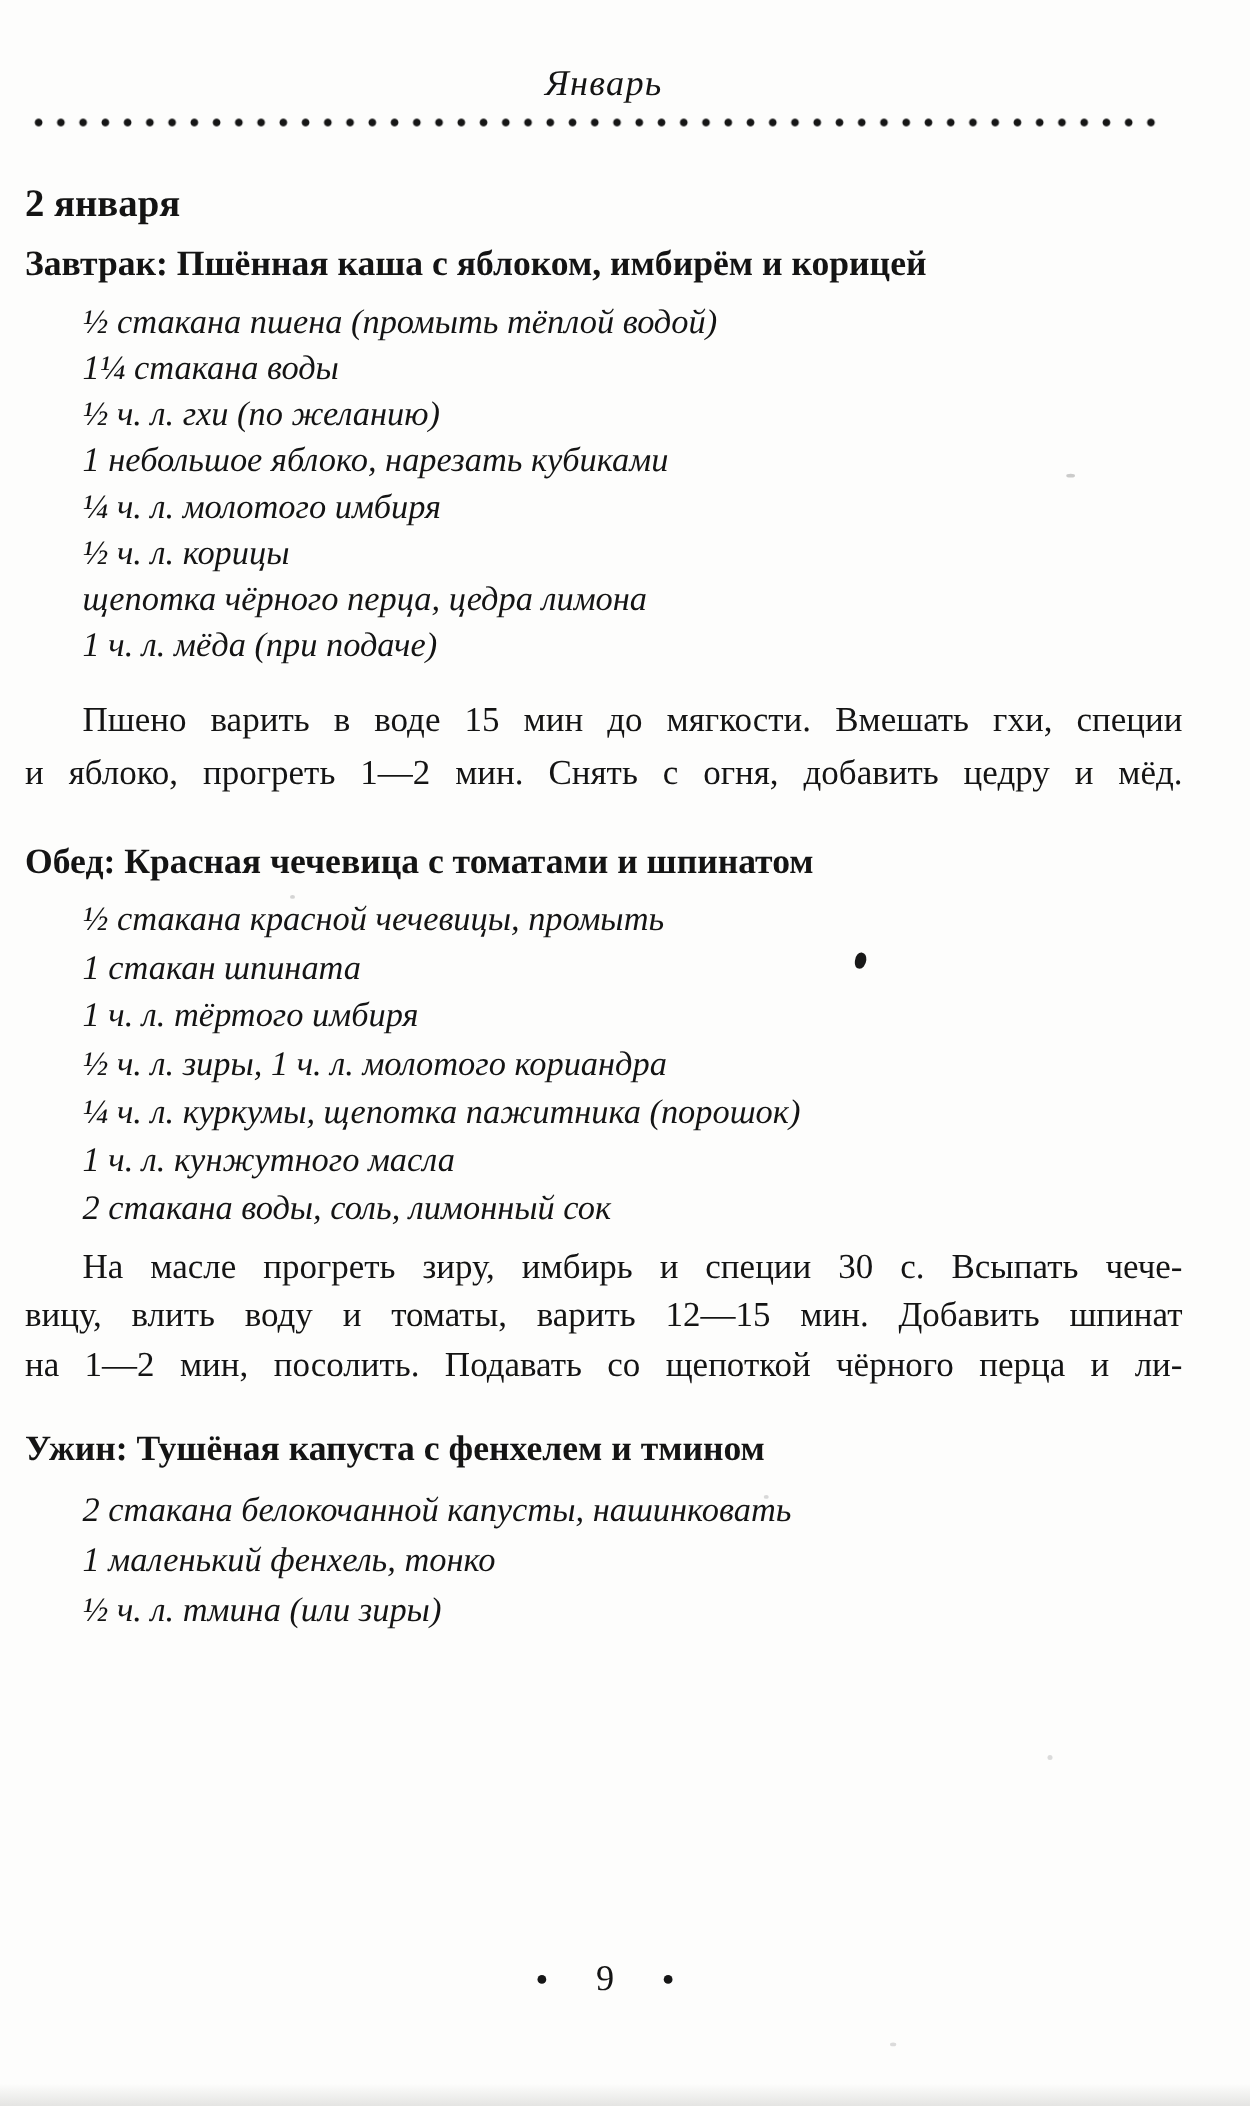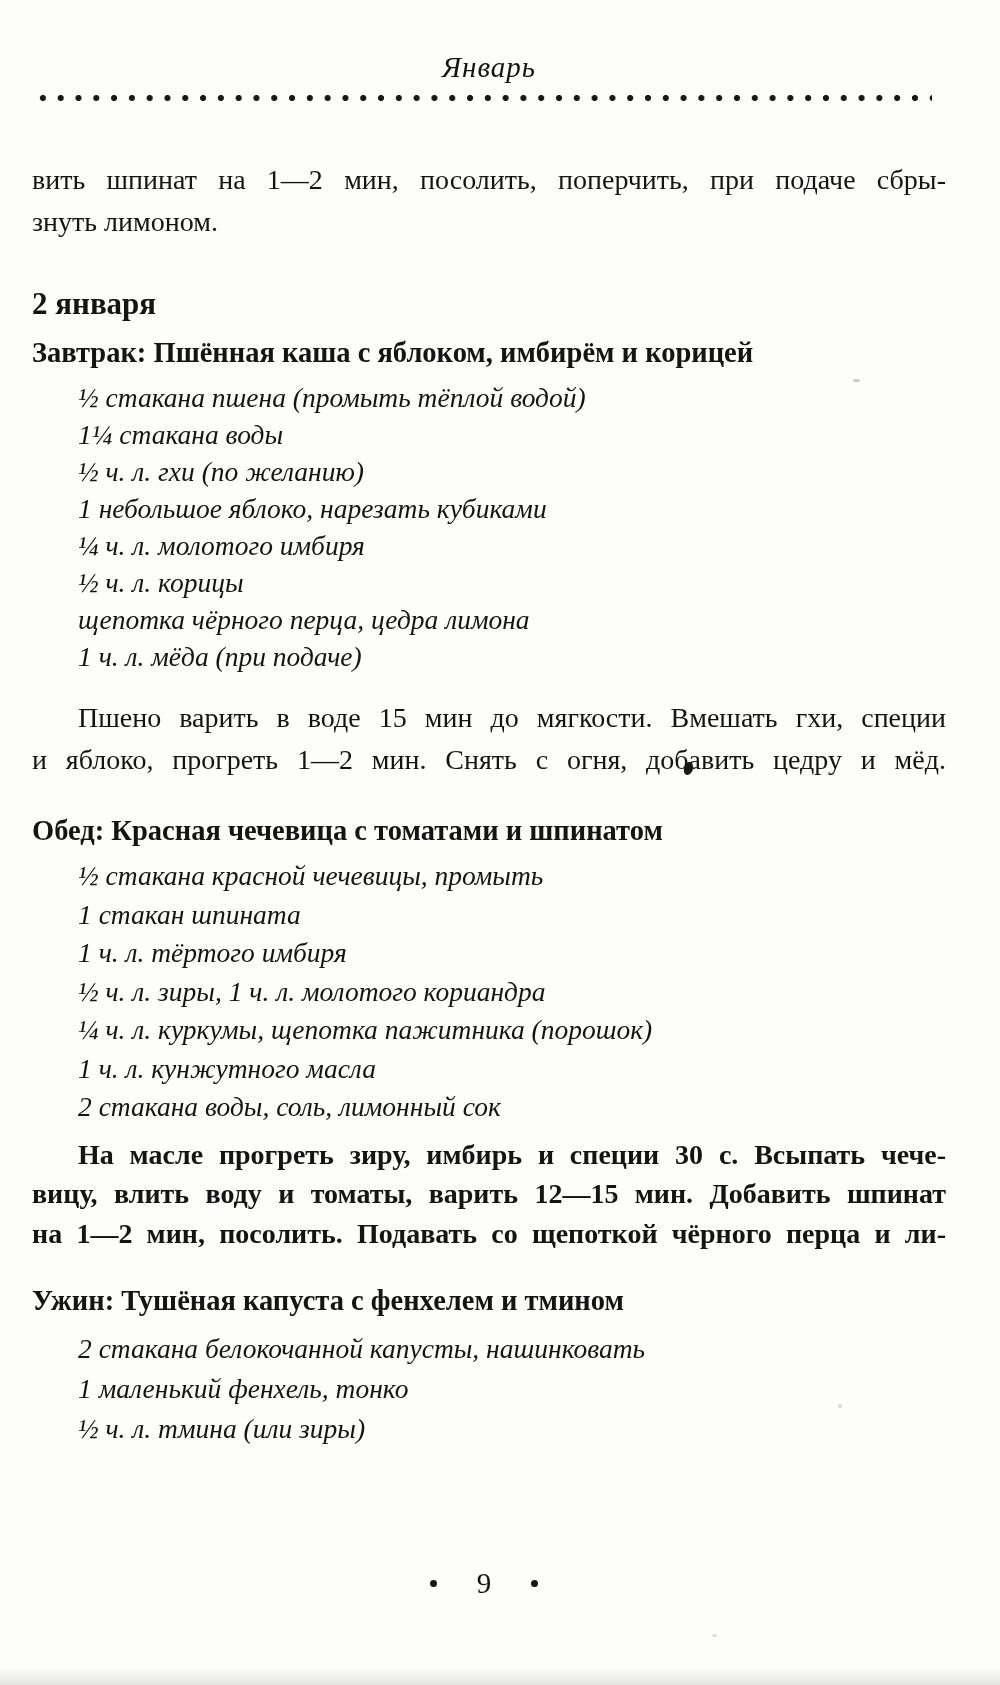--- a/index.html
+++ b/index.html
@@ -5,21 +5,21 @@
   html, body { margin: 0; padding: 0; background: #ffffff; }
   .page {
     position: relative;
     width: 1000px;
     height: 1685px;
     background: #fdfdfc;
     font-family: "Liberation Serif", serif;
     color: #141414;
     overflow: hidden;
   }
-  .content { padding: 50px 54px 0 32px; }
+  .content { padding: 50px 54px 0 20px; }
 
   .running-head {
     text-align: center;
     font-style: italic;
     font-size: 29px;
     line-height: 34px;
     letter-spacing: 1px;
   }
 
   .dotted-separator {
@@ -62,21 +62,21 @@
   .ingredients .line { line-height: 37px; }
   .ingredients-lunch { line-height: 38.5px; }
   .ingredients-lunch .line { line-height: 38.5px; }
   .ingredients-dinner { margin-top: 10px; }
   .ingredients-dinner .line { line-height: 40px; }
 
   .instr { font-size: 28px; }
   .bf-instr { margin-top: 22px; }
   .bf-instr .line { line-height: 42px; }
   .lunch-instr { margin-top: 8px; }
-  .lunch-instr .line { line-height: 39.5px; font-weight: bold; }
+  .lunch-instr .line { line-height: 39.5px; }
 
   .ink-artifact {
     position: absolute;
     left: 684px;
     top: 762px;
     width: 9px;
     height: 13px;
     background: #181818;
     border-radius: 55% 45% 60% 40%;
     transform: rotate(6deg);
@@ -113,24 +113,20 @@
 </head>
 <body>
 
 <div class="page">
   <div class="content">
 
     <div class="running-head">Январь</div>
 
     <div class="dotted-separator"></div>
 
-    <div class="para intro-para">
-      <div class="line jline">вить шпинат на 1—2 мин, посолить, поперчить, при подаче сбры-</div>
-      <div class="line">знуть лимоном.</div>
-    </div>
 
     <div class="date-heading">2 января</div>
 
     <div class="meal-title bf-title">Завтрак: Пшённая каша с яблоком, имбирём и корицей</div>
 
     <div class="ingredients">
       <div class="line">½ стакана пшена (промыть тёплой водой)</div>
       <div class="line">1¼ стакана воды</div>
       <div class="line">½ ч. л. гхи (по желанию)</div>
       <div class="line">1 небольшое яблоко, нарезать кубиками</div>

